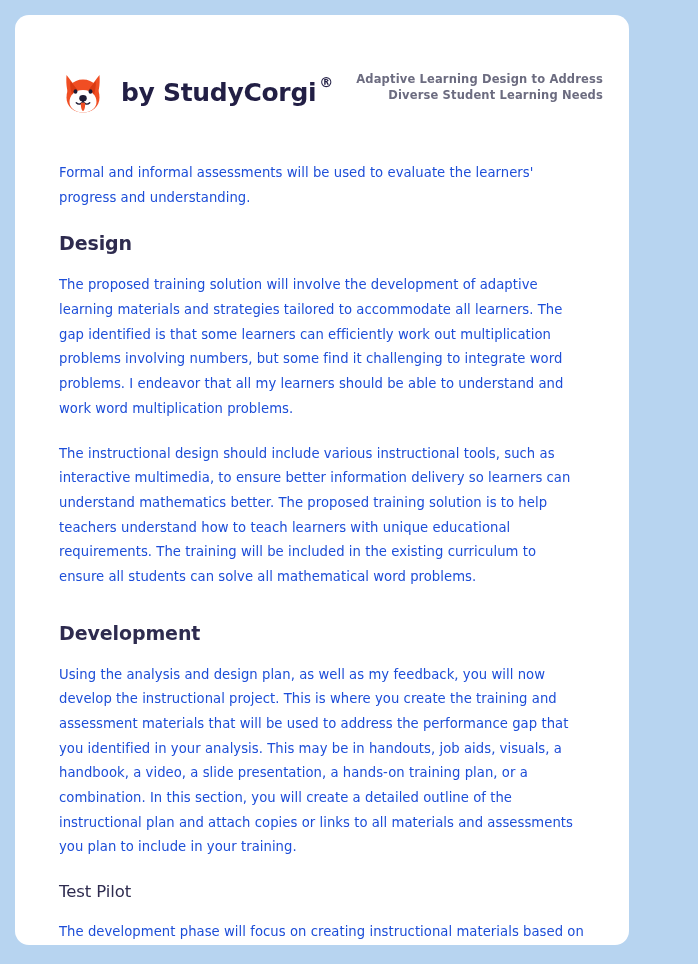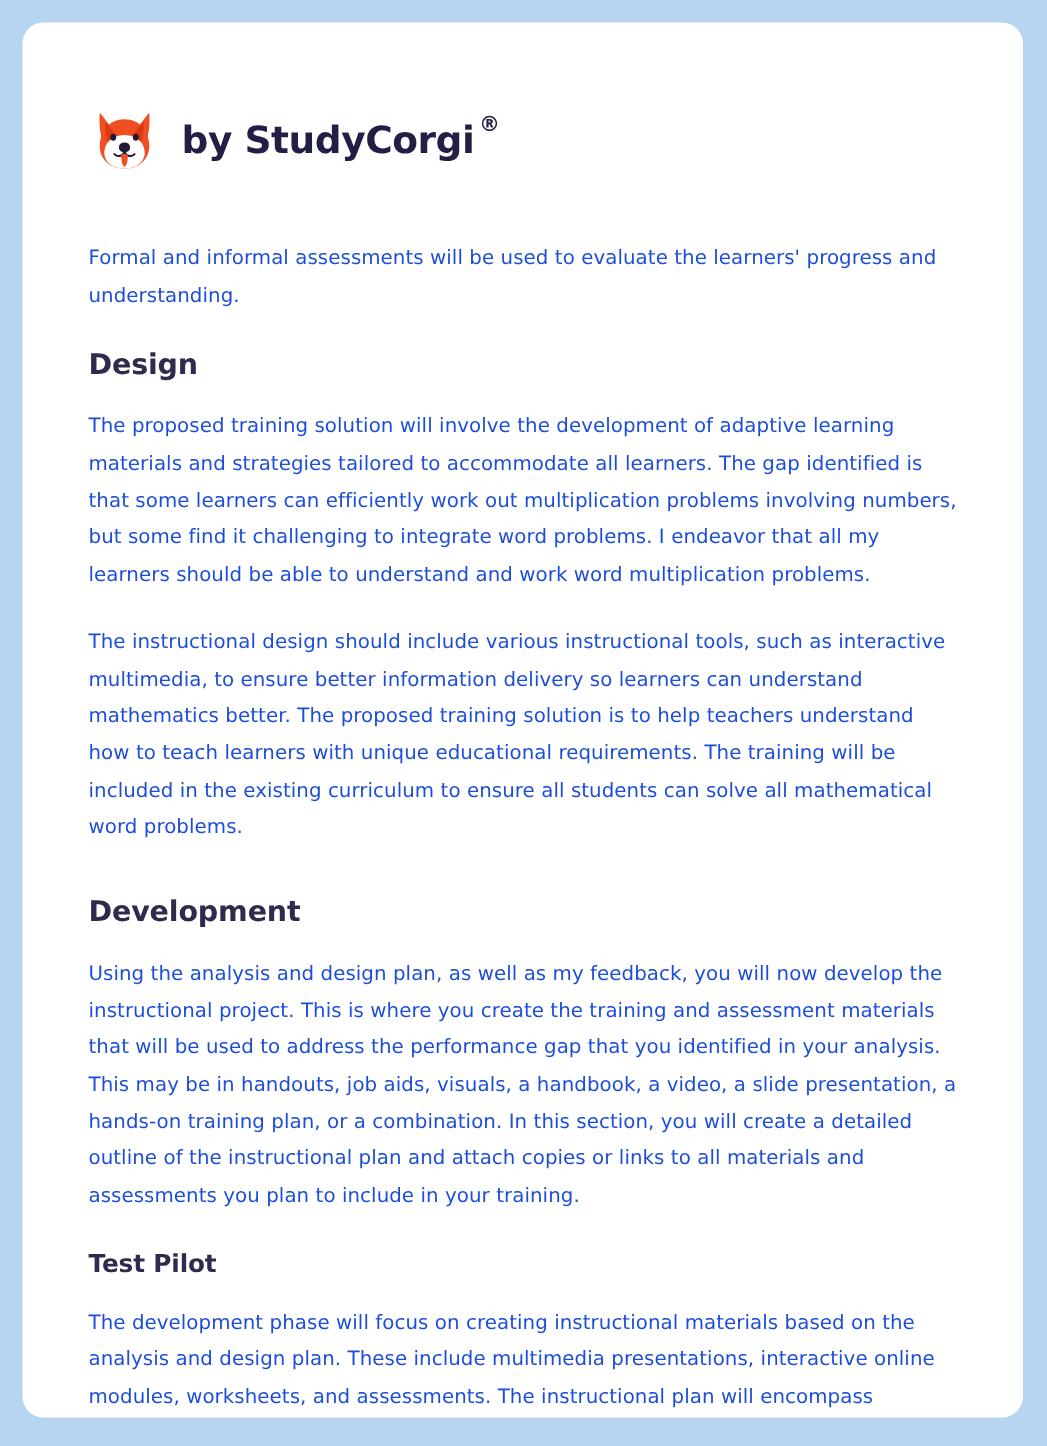--- a/index.html
+++ b/index.html
@@ -12,21 +12,21 @@
   body {
     background: #b7d4f0;
     font-family: "DejaVu Sans", "Liberation Sans", sans-serif;
     overflow: hidden;
   }
 
   .page-card {
     position: absolute;
     left: 15px;
     top: 15px;
-    width: 667px;
+    width: 614px;
     height: 930px;
     background: #ffffff;
     border-radius: 14px;
     overflow: hidden;
   }
 
   
   .doc-header {
     display: flex;
     align-items: flex-start;
@@ -111,21 +111,21 @@
     font-size: 19px;
     font-weight: bold;
     color: #2e2b4f;
     margin-top: 32px;
     margin-bottom: 19px;
     letter-spacing: -0.1px;
   }
 
   .heading-sm {
     font-size: 16.5px;
-    font-weight: bold;
+    font-weight: normal;
     color: #2e2b4f;
     margin-top: 22px;
     margin-bottom: 19px;
     letter-spacing: -0.1px;
   }
 
   .sect-first-heading { margin-top: 22px; }
 </style>
 </head>
 <body>
@@ -157,20 +157,21 @@
           <path d="M32 43 C30 47 26 48 23 45" stroke="#1d1b35" stroke-width="1.8" fill="none" stroke-linecap="round"></path>
           <path d="M32 43 C34 47 38 48 41 45" stroke="#1d1b35" stroke-width="1.8" fill="none" stroke-linecap="round"></path>
 
           <path d="M29 45 C29 52 30.5 56 32 56 C33.5 56 35 52 35 45 Z" fill="#f04e23"></path>
         </svg>
       </span>
       <span class="brand-text"><span>by StudyCorgi</span><span class="brand-reg">®</span></span>
     </div>
 
     <div class="header-meta">
+      <div class="doc-title">Adaptive Learning Design to Address Diverse Student Learning Needs</div>
     </div>
 
   </div>
 
   <div class="doc-body">
 
     <p class="para">Formal and informal assessments will be used to evaluate the learners' progress and understanding.</p>
 
     <h2 class="heading-lg sect-first-heading">Design</h2>
     <p class="para">The proposed training solution will involve the development of adaptive learning materials and strategies tailored to accommodate all learners. The gap identified is that some learners can efficiently work out multiplication problems involving numbers, but some find it challenging to integrate word problems. I endeavor that all my learners should be able to understand and work word multiplication problems.</p>

